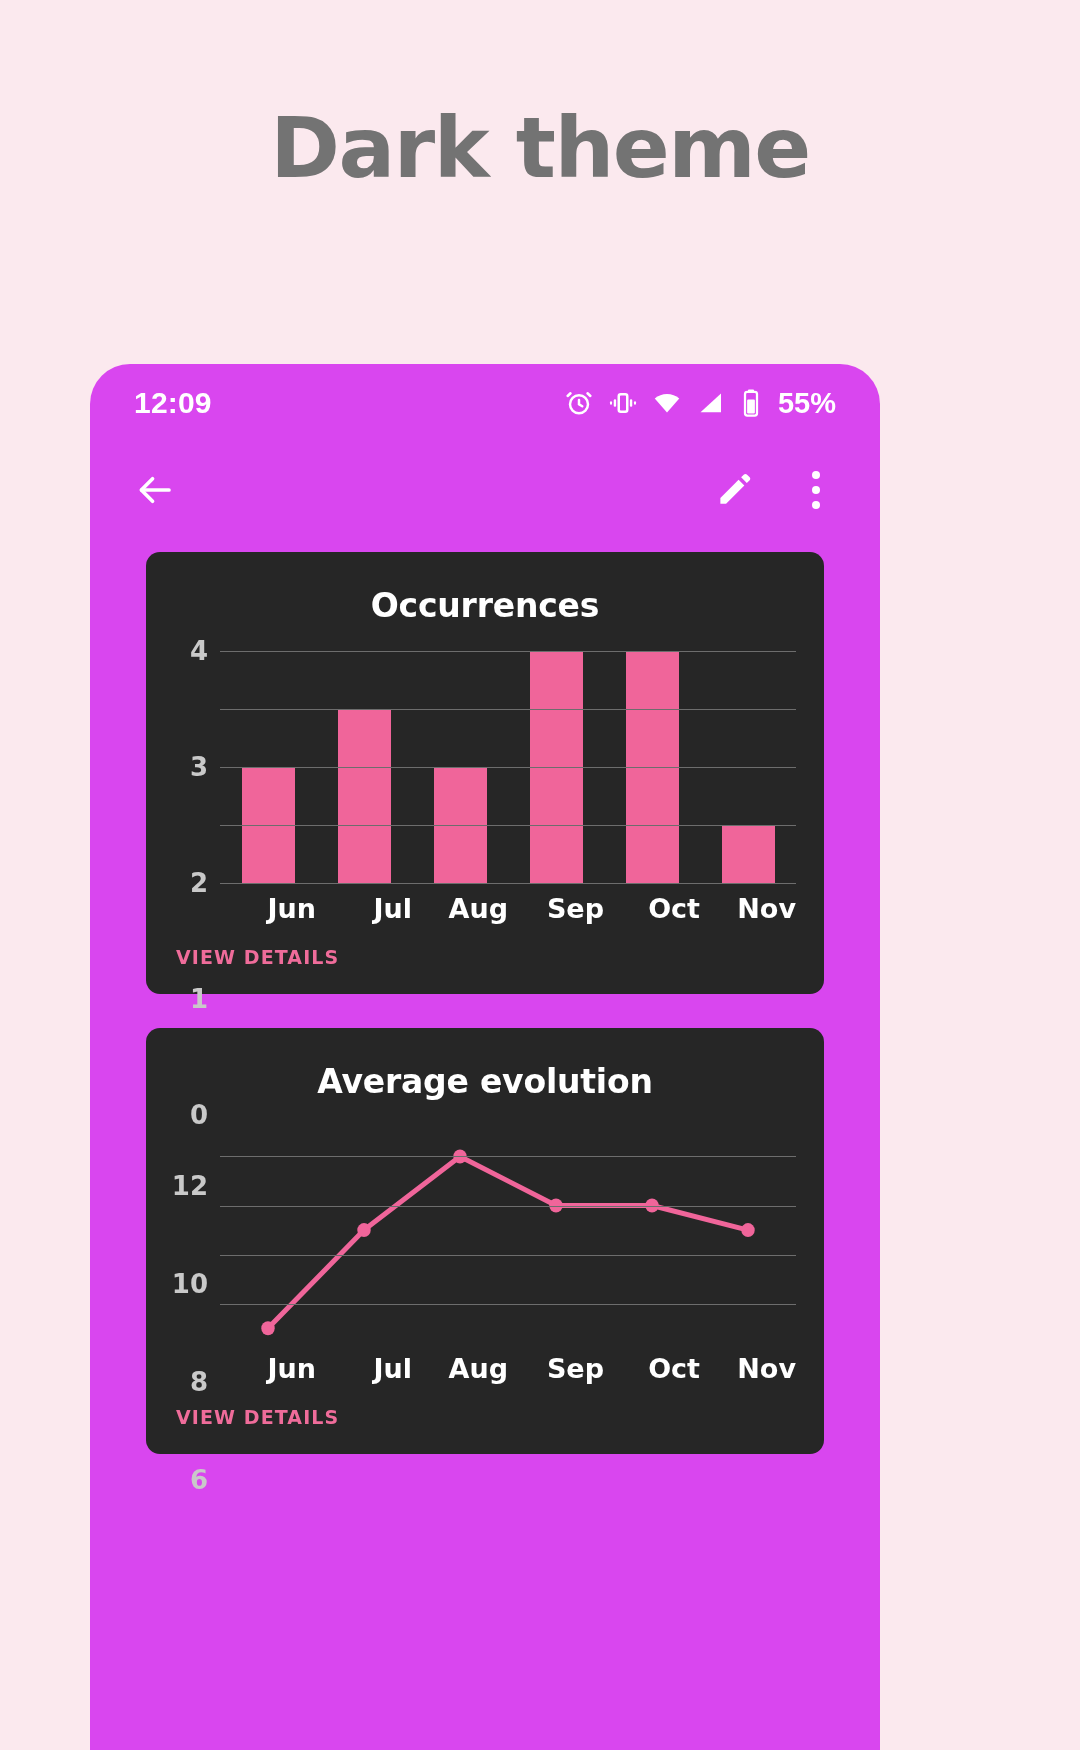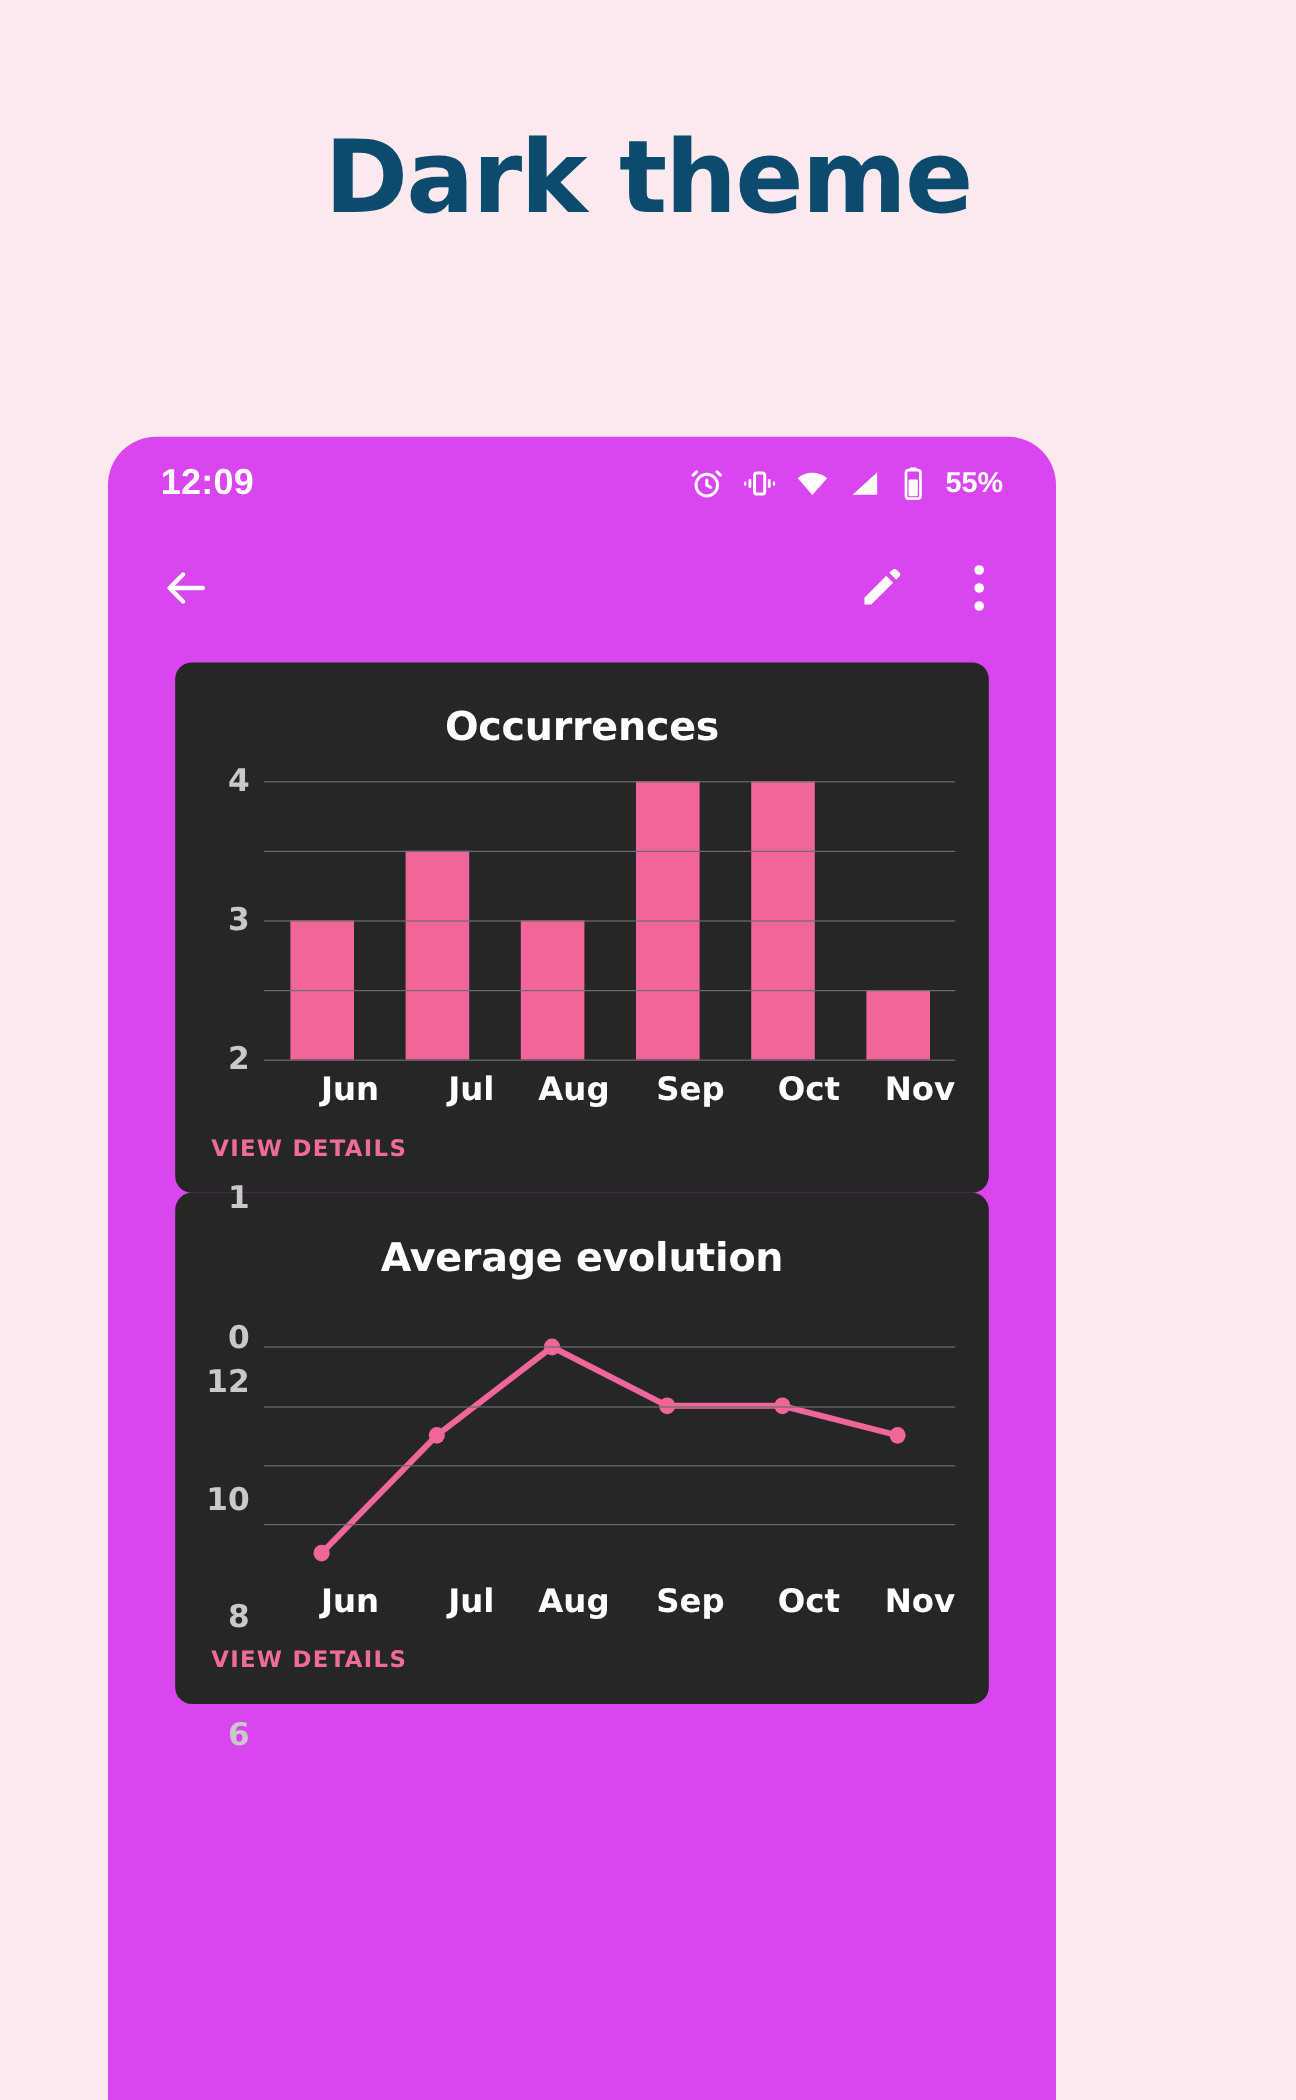--- a/index.html
+++ b/index.html
@@ -13,21 +13,21 @@
     position: relative;
     width: 1080px; height: 1750px;
     background: #fbe9ee;
   }
 
   
   .headline {
     position: absolute;
     top: 92px; left: 0; width: 1080px;
     text-align: center;
-    color: #0c4a6e;
+    color: #737373;
     font-weight: 800;
     font-size: 84px;
     line-height: 112px;
     letter-spacing: -1.5px;
     font-family: "DejaVu Sans", sans-serif;
   }
   .headline .l2 { display: block; }
 
   
   .phone {
@@ -54,21 +54,21 @@
     letter-spacing: 0.2px;
   }
   .status-right {
     margin-left: auto;
     display: flex;
     align-items: center;
     gap: 14px;
   }
   .status-right svg { display: block; }
   .battery-pct {
-    font-size: 24px;
+    font-size: 29px;
     font-weight: 600;
     margin-left: 2px;
   }
 
   
   .appbar {
     height: 96px;
     display: flex;
     align-items: center;
     padding: 0 38px 0 38px;
@@ -98,20 +98,21 @@
   }
   .dots { display: flex; flex-direction: column; gap: 7px; align-items: center; }
   .dots i { width: 8px; height: 8px; border-radius: 50%; background: #fff; display: block; }
 
   
   .content { padding: 14px 56px 0 56px; }
   .card {
     background: #262626;
     border-radius: 14px;
     padding: 34px 28px 26px 28px;
+    margin-bottom: 34px;
   }
   .card-title {
     text-align: center;
     color: #ffffff;
     font-size: 33px;
     font-weight: 700;
     font-family: "DejaVu Sans", sans-serif;
     margin-bottom: 26px;
     letter-spacing: -0.2px;
   }

